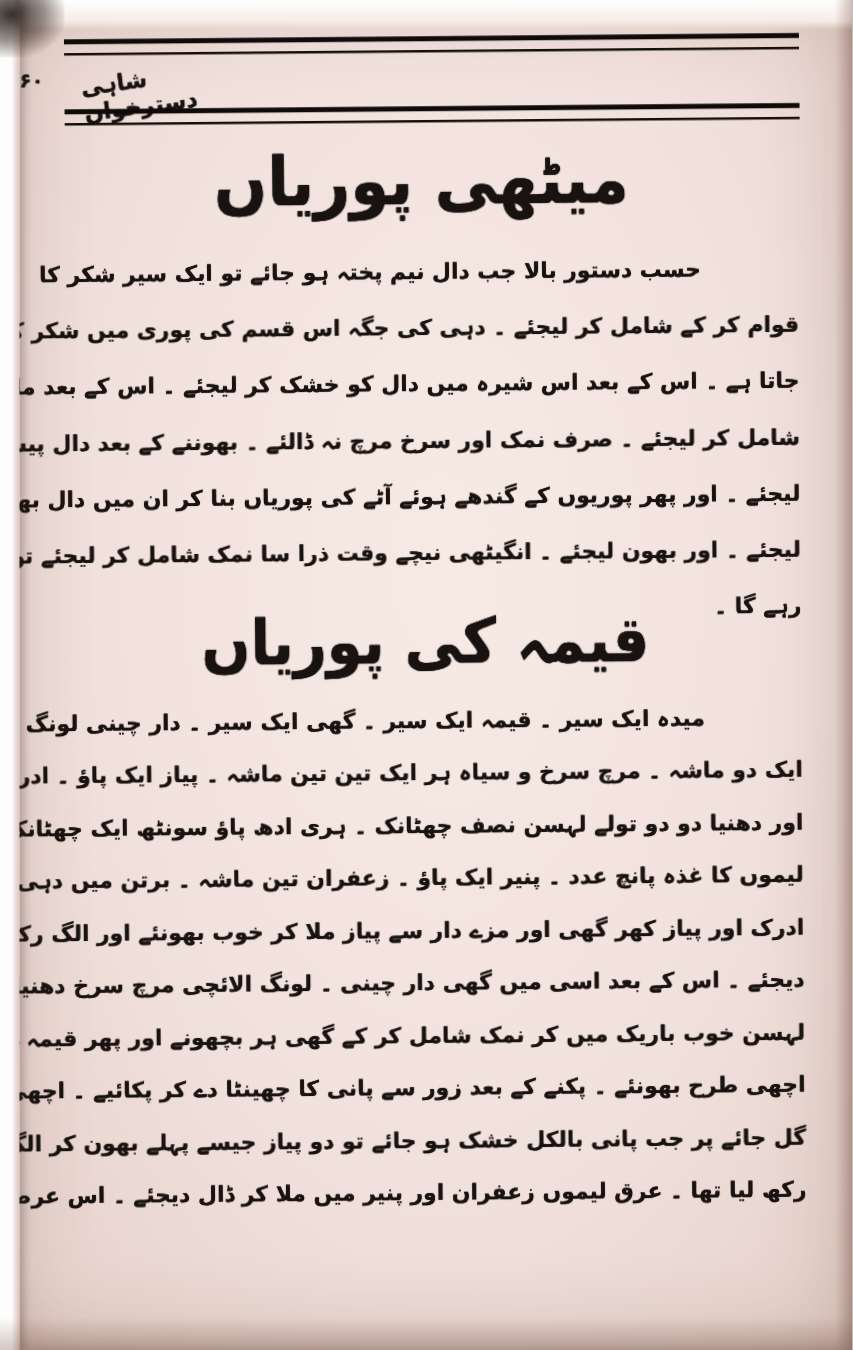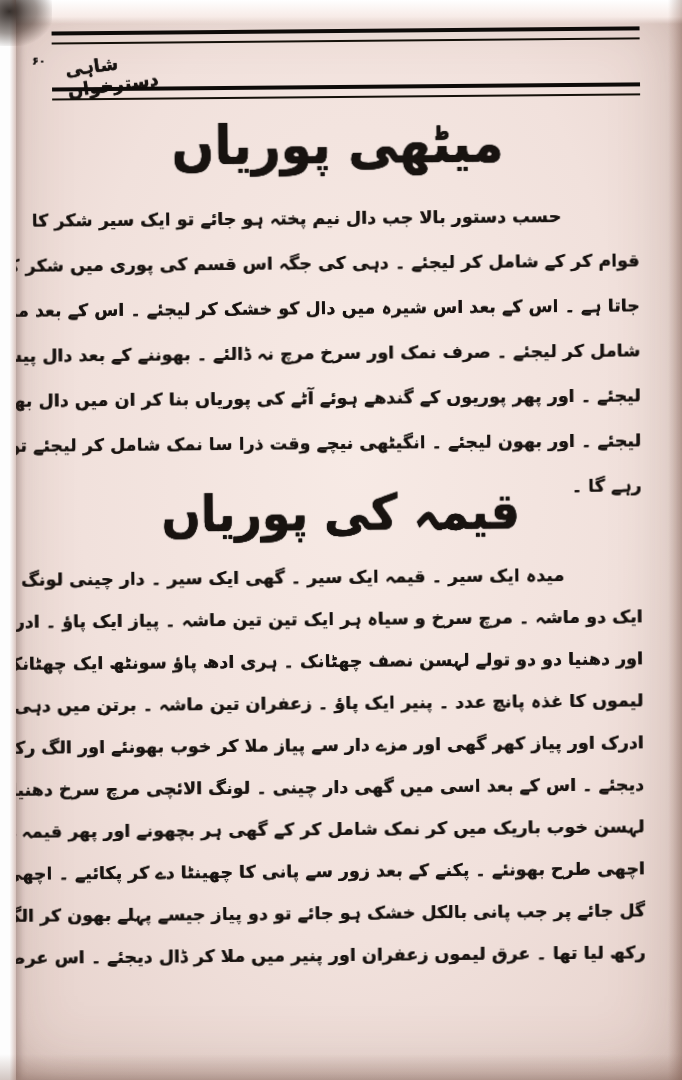--- a/index.html
+++ b/index.html
@@ -48,21 +48,21 @@
   .rule2{top:85px;}
   .header-title{
     position:absolute;top:48px;right:468px;left:70px;
     font-size:18px;font-weight:bold;text-align:left;
     transform:rotate(-7deg);
     letter-spacing:1px;
     text-shadow:0 0 .7px #000;
   }
   .page-number{
     position:absolute;top:52px;left:20px;width:46px;
-    text-align:center;font-size:11px;font-weight:bold;
+    text-align:left;font-size:16px;font-weight:bold;
     text-shadow:0 0 .6px #000;
   }
   .heading{
     position:absolute;left:0;right:0;margin:0;
     text-align:center;font-weight:bold;
     transform:scaleY(1.08);
     text-shadow:0 0 1px #000, 0 0 .5px #000;
   }
   .h1a{top:116px;font-size:50px;}
   .h1b{top:486px;font-size:46px;}

